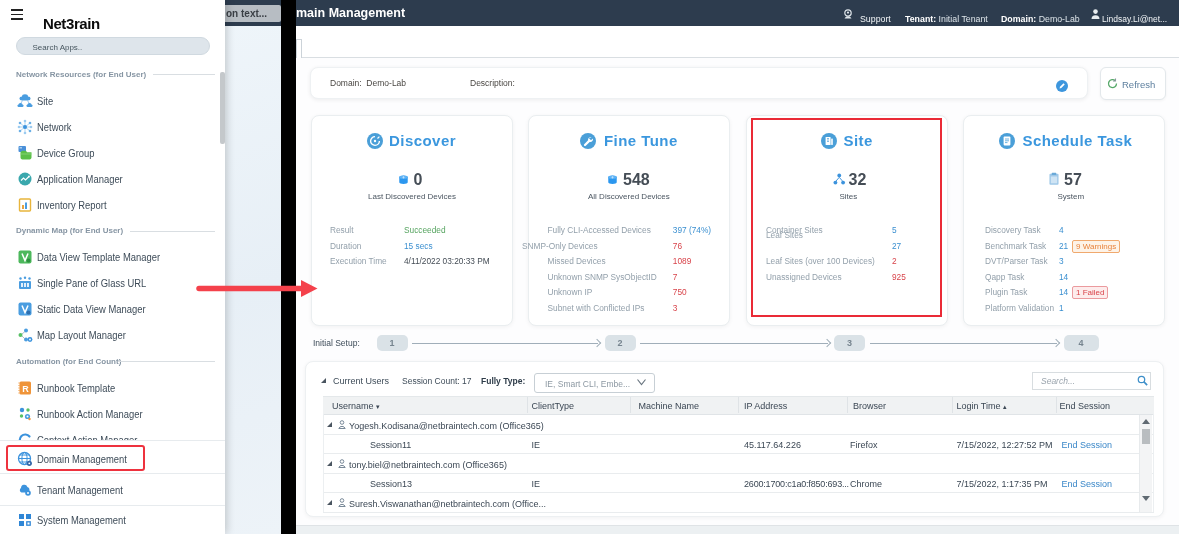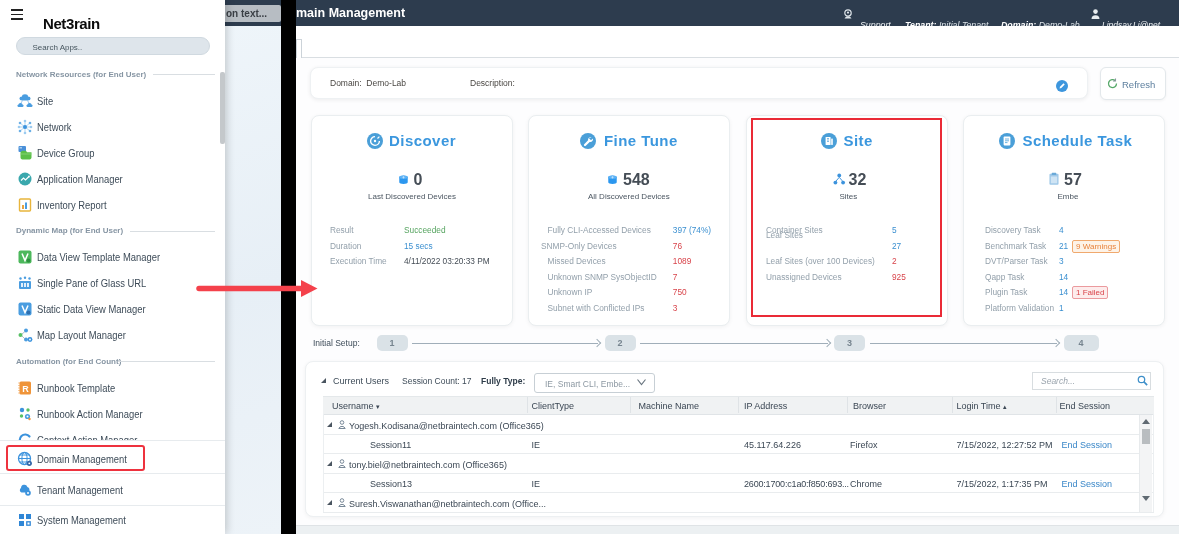--- a/index.html
+++ b/index.html
@@ -26,21 +26,21 @@
   #sbscroll { left:220px; top:72px; width:5px; height:72px; background:#c4c8cb; border-radius:2px; }
   .botsep { position:absolute; left:0; width:225px; height:1px; background:#e7ebee; }
   #dmredbox { left:6px; top:444.5px; width:138.5px; height:26.5px; border:2px solid #ee323e; border-radius:3px; }
 
   
   #blackbar { left:281px; top:0; width:14.5px; height:534px; background:#000; }
 
   
   #rtop { left:295.5px; top:0; width:883.5px; height:26px; background:#2d3c4e; }
   #rtitle { left:296px; top:6px; font-size:12.5px; font-weight:bold; color:#fff; }
-  .topitem { position:absolute; top:20px; font-size:8.8px; color:#dde4e9; white-space:nowrap;font-style:italic; }
+  .topitem { position:absolute; top:14px; font-size:8.8px; color:#dde4e9; white-space:nowrap; }
   #tabstrip { left:295.5px; top:26px; width:883.5px; height:32px; background:#fff; border-bottom:1px solid #d9dee2; }
   #tabfrag { left:295.5px; top:39px; width:6px; height:19px; border:1px solid #ccd3d9; border-bottom:none; background:#fff; }
   #rcontent { left:295.5px; top:58px; width:883.5px; height:476px; background:#fdfdfe; }
 
   
   #dombar { left:310px; top:67px; width:778px; height:32px; background:#fff; border:1px solid #eef1f3; border-radius:8px; box-shadow:0 1px 4px rgba(0,0,0,.07); }
   #dombar .t { position:absolute; top:10px; font-size:8.5px; color:#4a4743; }
   #refreshbtn { left:1100px; top:67px; width:65.5px; height:33px; background:#fff; border:1px solid #e3e8eb; border-radius:6px; box-shadow:0 1px 3px rgba(0,0,0,.05); }
   #refreshtxt { left:1122px; top:78.5px; font-size:9.5px; color:#5d7f9e; }
 
@@ -310,21 +310,21 @@
   <svg class="abs" style="left:607px; top:175px" width="11" height="10" viewBox="0 0 13 13">
       <ellipse cx="6.5" cy="3" rx="5.5" ry="2.2" fill="#2b97ef"></ellipse>
       <path d="M1 3v6.5c0 1.2 2.5 2.2 5.5 2.2s5.5-1 5.5-2.2V3" fill="#2b97ef"></path>
       <ellipse cx="6.5" cy="3" rx="5.5" ry="2.2" fill="#5db2f5"></ellipse>
       <path d="M6.5 1.5v3M5 3h3" stroke="#d8ecfb" stroke-width="0.8"></path>
     </svg>
   <div class="cnum" style="left:623px">548</div>
   <div class="clabel" style="left:588px">All Discovered Devices</div>
   <div class="krow" style="left:547.5px; top:226px">Fully CLI-Accessed Devices</div>
   <div class="kval blue" style="left:672.8px; top:226px">397 (74%)</div>
-  <div class="krow" style="left:541px; top:241.5px">SNMP-Only Devices</div>
+  <div class="krow" style="left:522px; top:241.5px">SNMP-Only Devices</div>
   <div class="kval red" style="left:672.8px; top:241.5px">76</div>
   <div class="krow" style="left:547.5px; top:257px">Missed Devices</div>
   <div class="kval red" style="left:672.8px; top:257px">1089</div>
   <div class="krow" style="left:547.5px; top:272.5px">Unknown SNMP SysObjectID</div>
   <div class="kval red" style="left:672.8px; top:272.5px">7</div>
   <div class="krow" style="left:547.5px; top:288px">Unknown IP</div>
   <div class="kval red" style="left:672.8px; top:288px">750</div>
   <div class="krow" style="left:547.5px; top:303.5px">Subnet with Conflicted IPs</div>
   <div class="kval red" style="left:672.8px; top:303.5px">3</div>
 
@@ -357,21 +357,21 @@
       <rect x="4.6" y="3.6" width="6.8" height="8.8" rx="0.8" fill="#fff"></rect>
       <path d="M6 6h4M6 7.8h4M6 9.6h2.5" stroke="#4a9fd8" stroke-width="0.8"></path>
     </svg>
   <div class="ctitle" style="left:1022.5px">Schedule Task</div>
   <svg class="abs" style="left:1049px; top:171.5px" width="10" height="13.5" viewBox="0 0 11 14">
       <rect x="0.5" y="1.5" width="10" height="12" rx="1" fill="#9fc8e8"></rect>
       <rect x="3" y="0.5" width="5" height="2.5" rx="0.6" fill="#6aa9d8"></rect>
       <rect x="2" y="4.5" width="7" height="7.5" fill="#fff" opacity=".5"></rect>
     </svg>
   <div class="cnum" style="left:1064px">57</div>
-  <div class="clabel" style="left:1057.5px">Embe</div>
+  <div class="clabel" style="left:1057.5px">System</div>
   <div class="krow" style="left:985px; top:226px">Discovery Task</div>
   <div class="kval blue" style="left:1059px; top:226px">4</div>
   <div class="krow" style="left:985px; top:241.5px">Benchmark Task</div>
   <div class="kval blue" style="left:1059px; top:241.5px">21</div>
   <div class="badge bwarn" style="left:1072px; top:239.5px">9 Warnings</div>
   <div class="krow" style="left:985px; top:257px">DVT/Parser Task</div>
   <div class="kval blue" style="left:1059px; top:257px">3</div>
   <div class="krow" style="left:985px; top:272.5px">Qapp Task</div>
   <div class="kval blue" style="left:1059px; top:272.5px">14</div>
   <div class="krow" style="left:985px; top:288px">Plugin Task</div>

